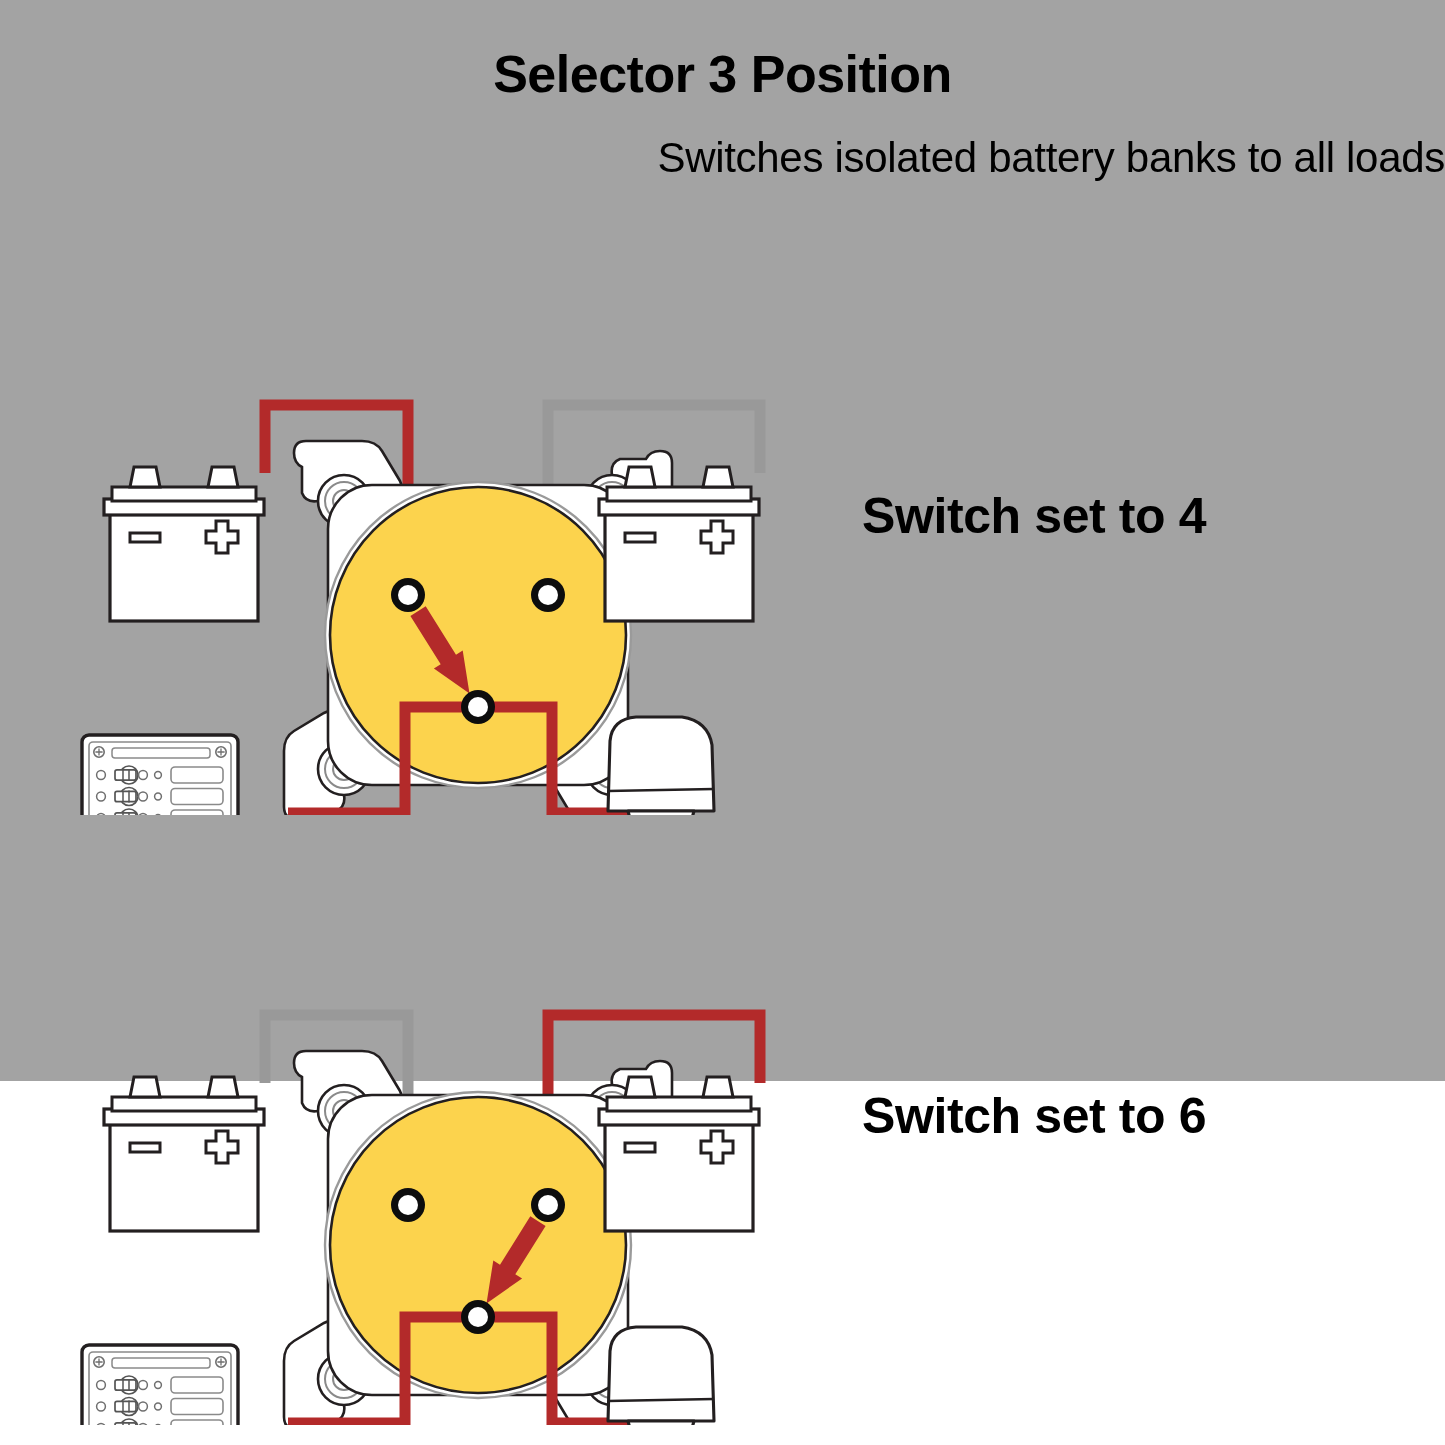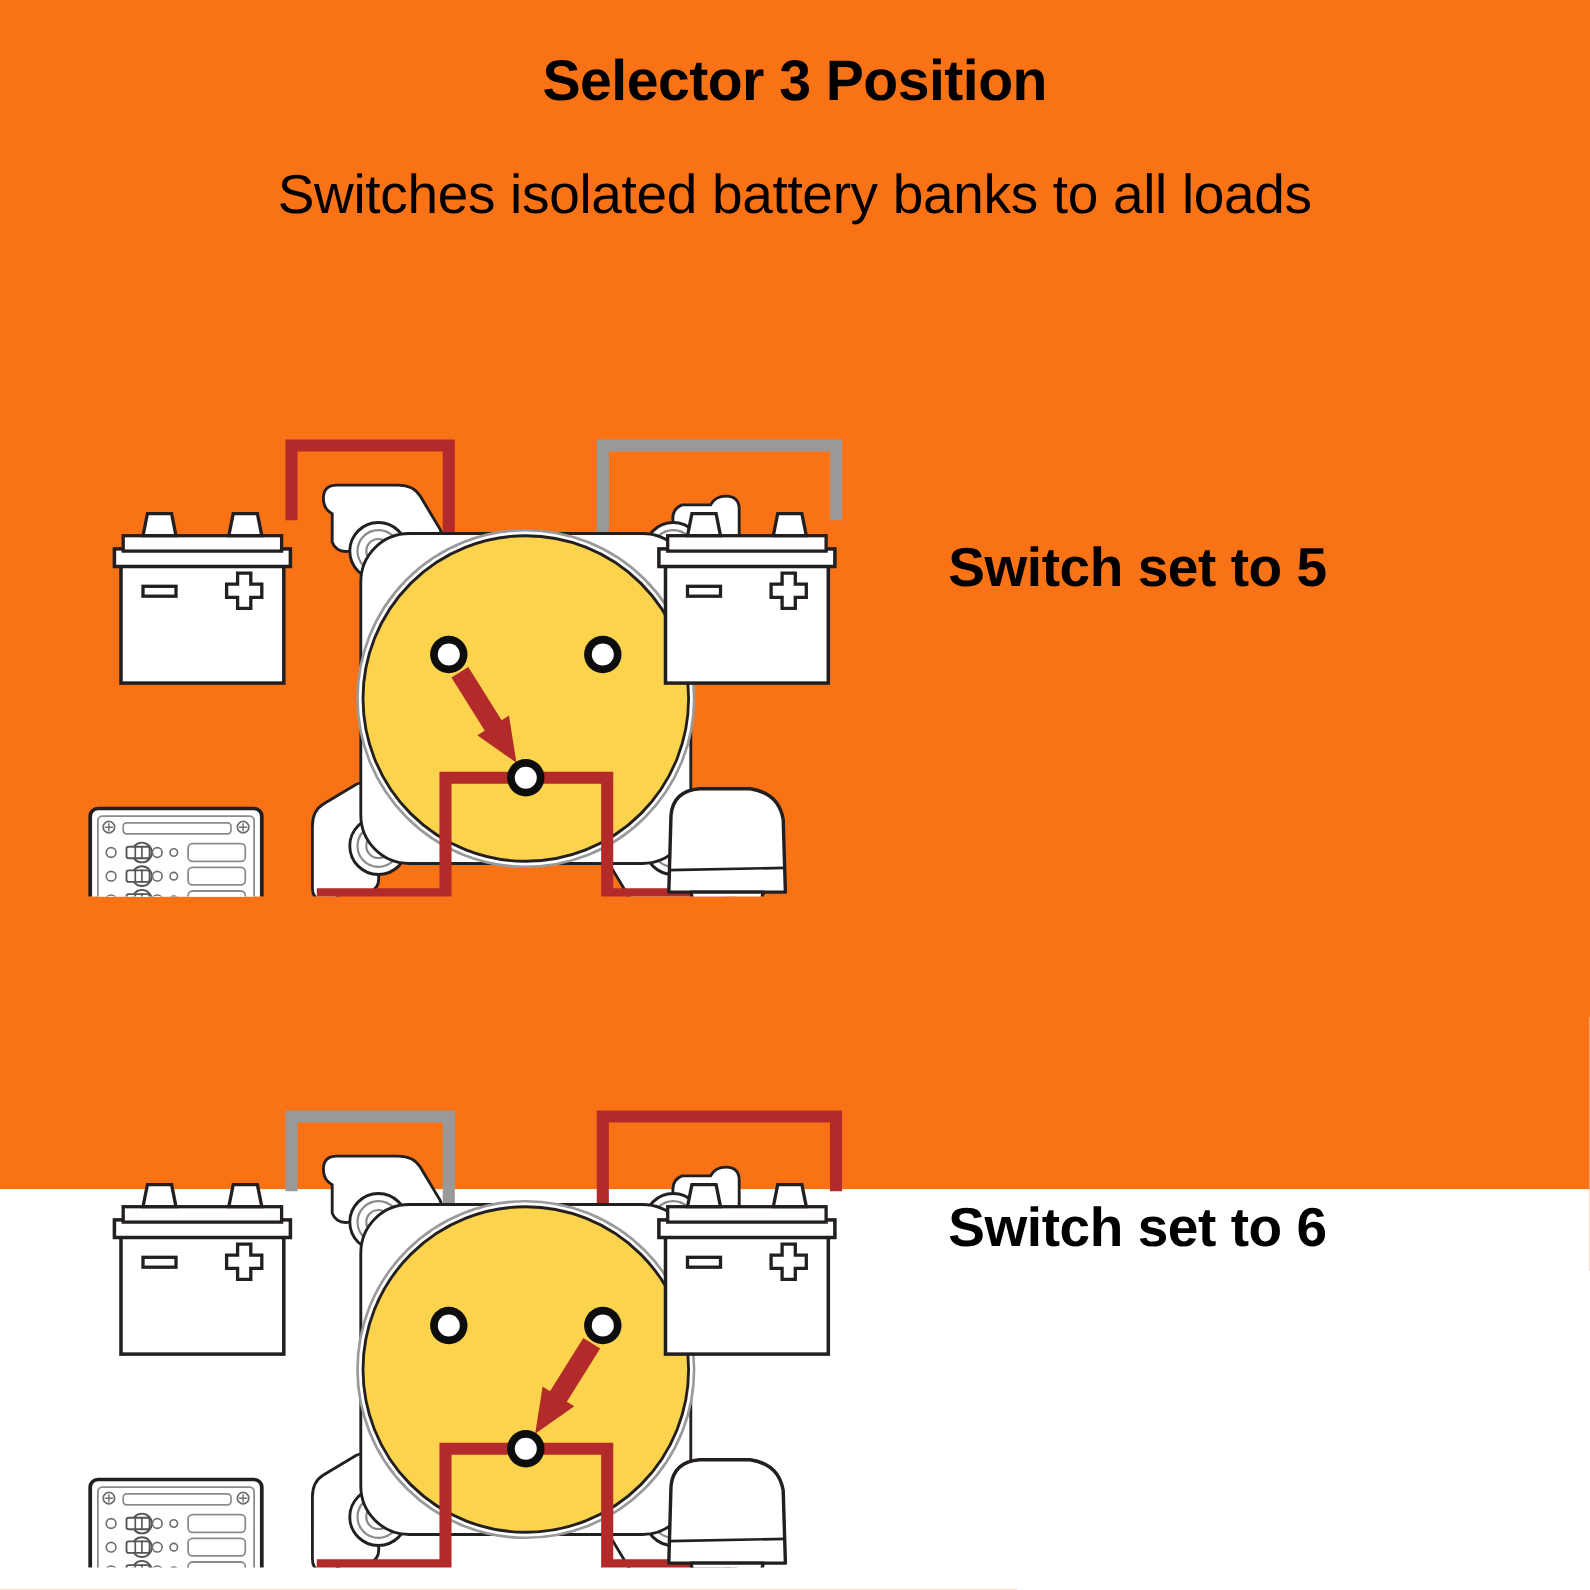--- a/index.html
+++ b/index.html
@@ -13,40 +13,40 @@
     height: 1445px;
     font-family: "Liberation Sans", sans-serif;
     color: #000000;
     overflow: hidden;
     position: relative;
   }
   .page {
     position: relative;
     width: 1445px;
     height: 1081px;
-    background: #f97316;
+    background: #a3a3a3;
   }
   .title {
     position: absolute;
     left: 0;
     top: 46px;
     width: 1445px;
     text-align: center;
     font-size: 52px;
     font-weight: bold;
     letter-spacing: -0.5px;
     line-height: 1.08;
   }
   .subtitle {
     position: absolute;
     left: 0;
-    top: 150px;
+    top: 135px;
     width: 1445px;
-    text-align: center;
-    font-size: 50px;
+    text-align: right;
+    font-size: 42px;
     font-weight: normal;
     letter-spacing: -0.3px;
     line-height: 1.1;
   }
   .diagram {
     position: absolute;
     left: 0;
     width: 1445px;
     height: 600px;
   }
@@ -249,21 +249,21 @@
             <path d="M 590 626 L 590 672 M 618 640 L 614 672" stroke="#231f20" stroke-width="2.2" fill="none"></path>
             <path d="M 588 672 L 610 672 L 612 690 L 634 690 L 636 724 L 612 736 L 600 770 L 578 736 L 574 696 Z" style="fill:#fff;stroke:#231f20;stroke-width:3.1;stroke-linejoin:round"></path>
             <path d="M 574 700 L 636 700 M 576 722 L 634 722" stroke="#231f20" stroke-width="2.2" fill="none"></path>
             <path d="M 578 690 L 612 688" stroke="#231f20" stroke-width="2.2" fill="none"></path>
             <path d="M 634 698 Q 656 696 662 706 Q 648 710 634 708 Z" style="fill:#fff;stroke:#231f20;stroke-width:3.1;stroke-linejoin:round"></path>
             <path d="M 634 712 Q 654 726 646 740 Q 636 728 630 718 Z" style="fill:#fff;stroke:#231f20;stroke-width:3.1;stroke-linejoin:round"></path>
             <path d="M 654 702 L 668 704 L 668 722 L 654 720 Z" style="fill:#fff;stroke:#231f20;stroke-width:3.1;stroke-linejoin:round"></path>
           </g>
         </g>
       </svg>
-    <div class="caption" id="caption-1">Switch set to 5</div>
+    <div class="caption" id="caption-1">Switch set to 4</div>
   </div>
 
   <div class="diagram" id="diagram-2">
     <svg class="diagram-svg" viewBox="0 0 780 600">
         <g>
           <path d="M 205 258 L 205 190 L 348 190 L 348 380" fill="none" stroke="#999999" stroke-width="11" stroke-linecap="butt" stroke-linejoin="miter"></path>
           <path d="M 700 258 L 700 190 L 488 190 L 488 380" fill="none" stroke="#B32A2A" stroke-width="11" stroke-linecap="butt" stroke-linejoin="miter"></path>
         </g>
         <g>
           <g>

